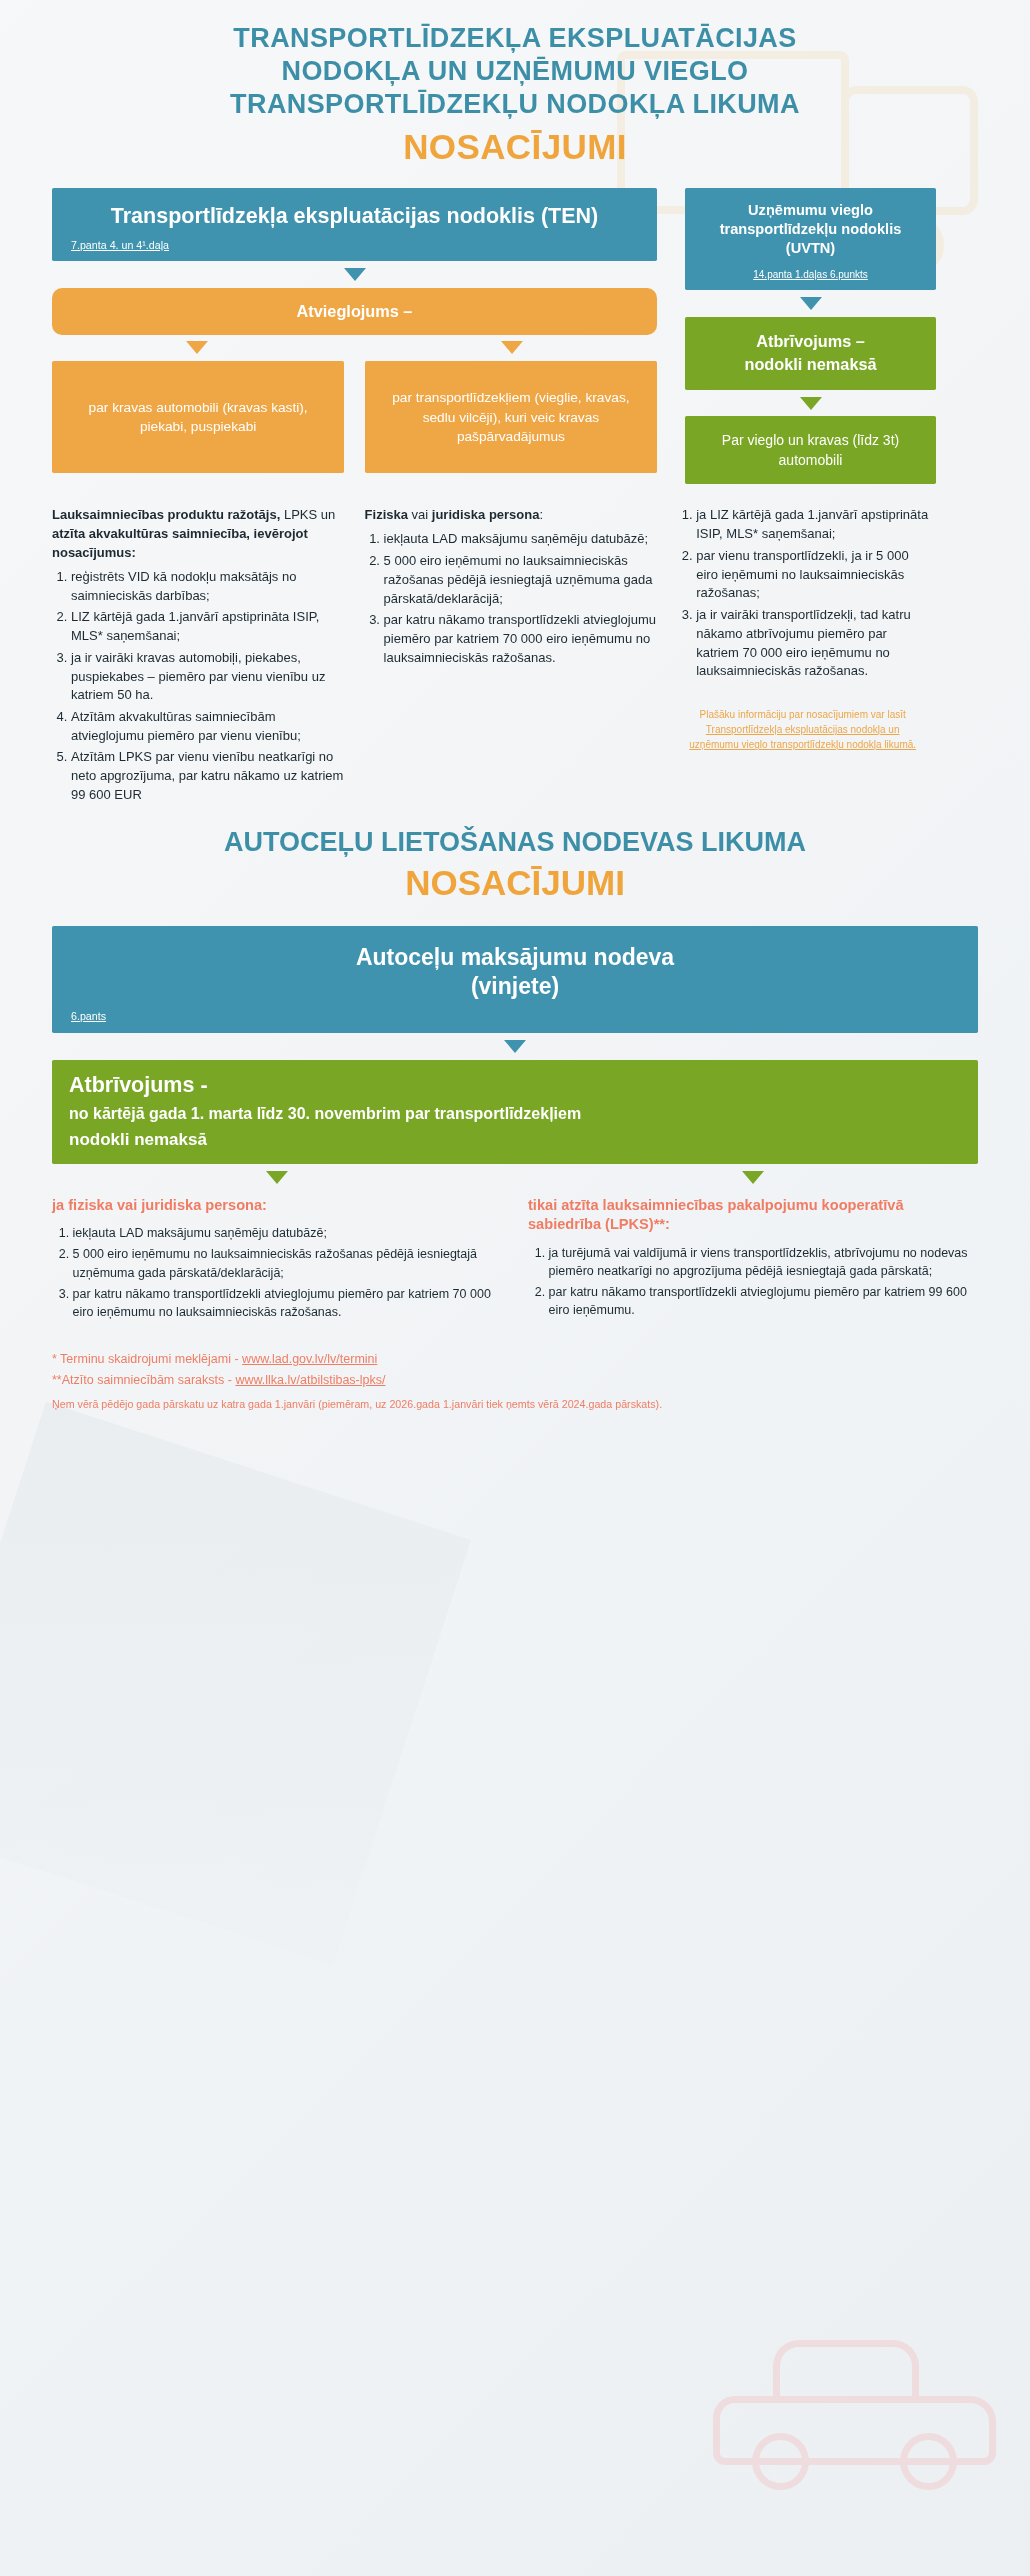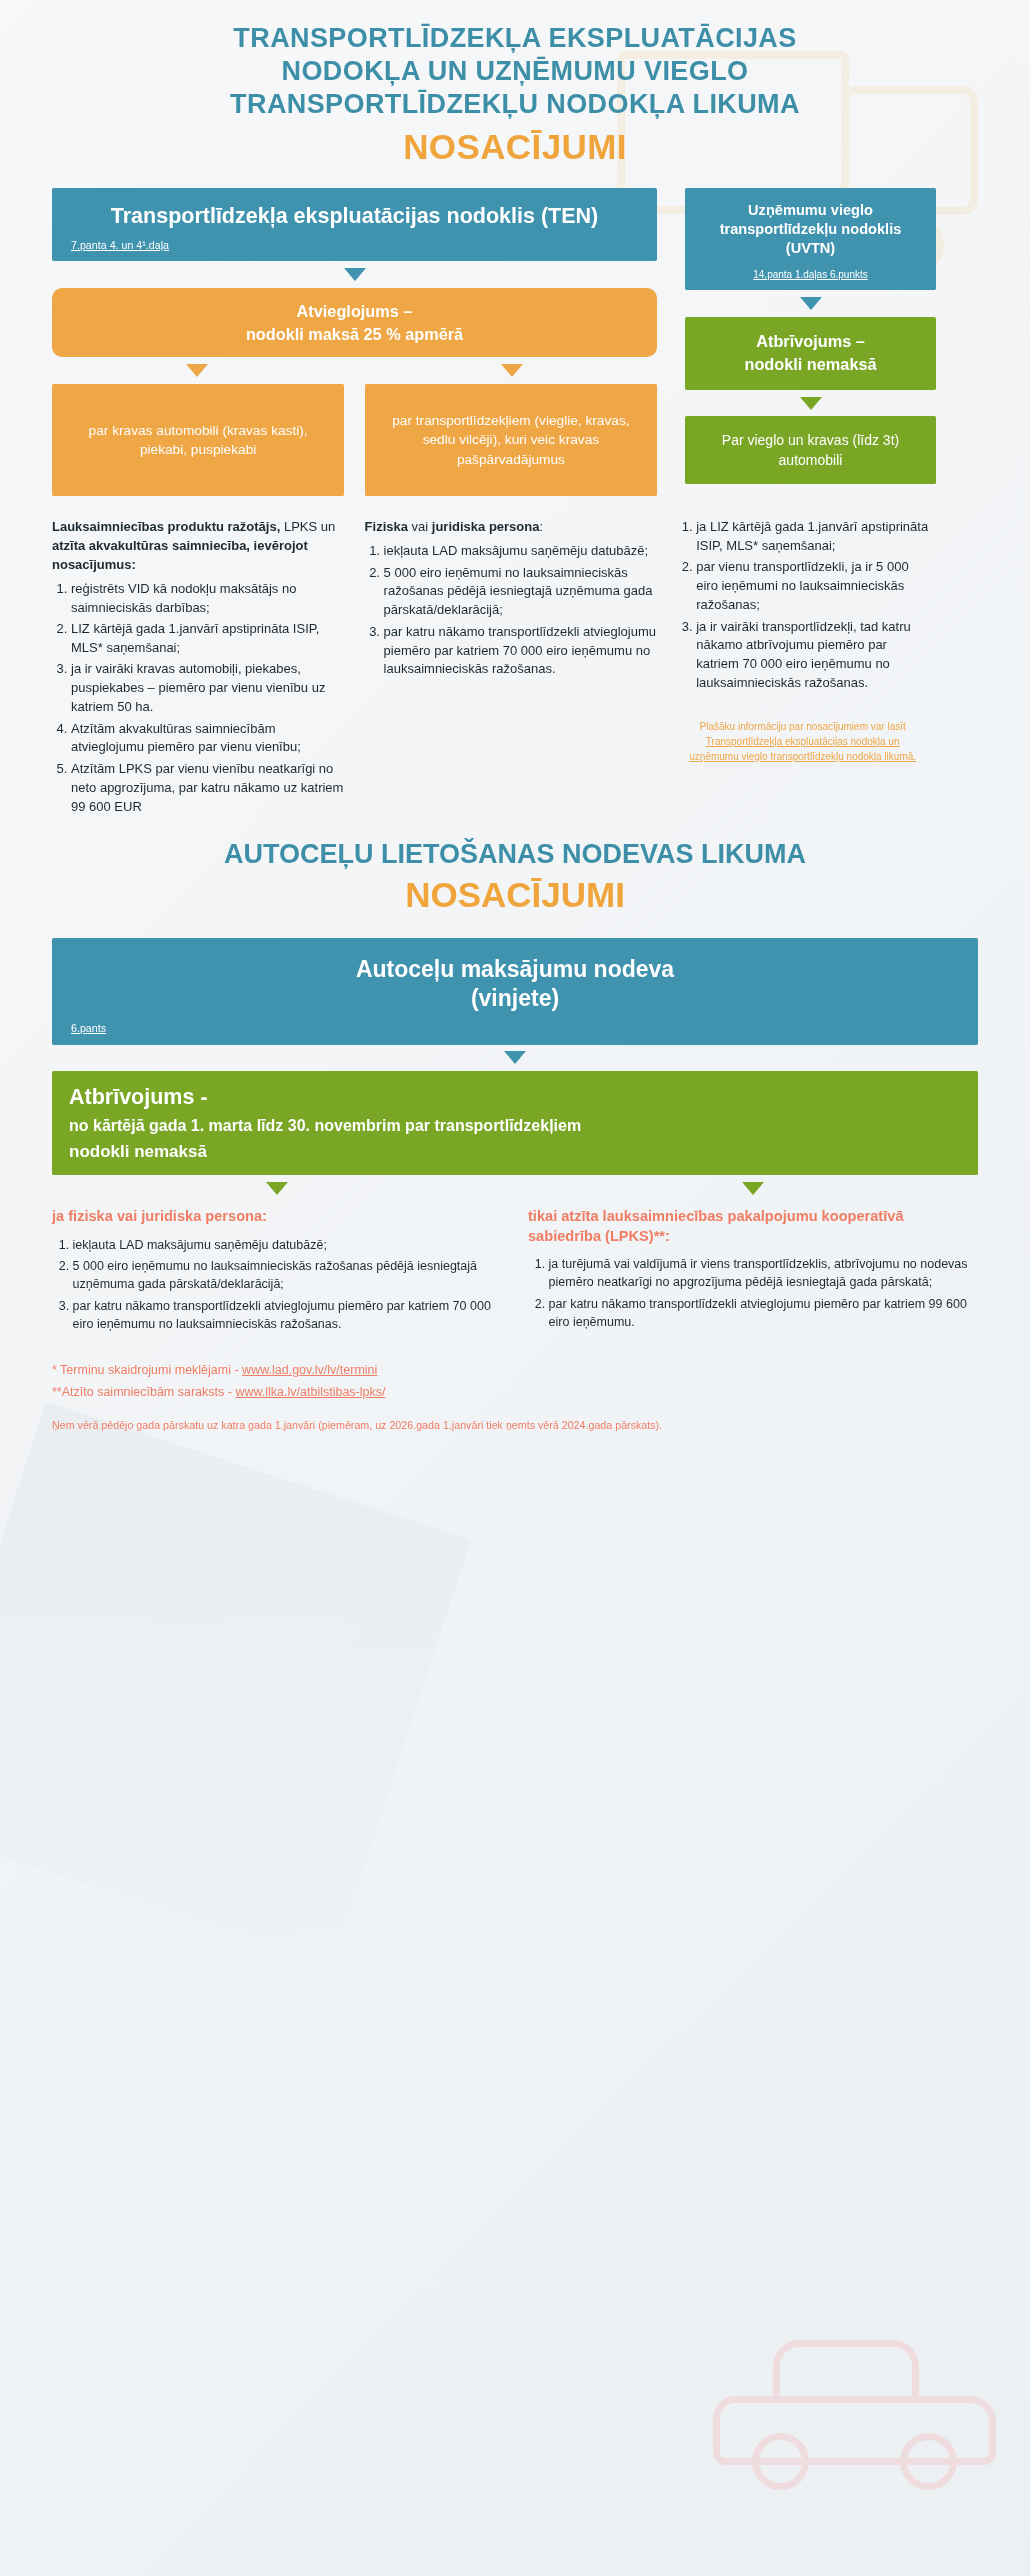--- a/index.html
+++ b/index.html
@@ -147,21 +147,21 @@
   .tc2 .hd { color:#f07d63; font-weight:bold; font-size:14.6px; line-height:1.35; margin-bottom:8.6px; }
   .tc2 ol { margin:0; padding-left:20.6px; font-size:12.5px; line-height:1.45; }
   .tc2 ol li { margin-bottom:3.4px; }
 
   .arrows-two { display:flex; gap:26px; }
   .arrows-two > div { flex:1; }
 
   .bottom-notes { padding:0 52px; margin-top:24px; font-size:12.5px; line-height:1.7; }
   .bottom-notes .n { color:#f07d63; }
   .bottom-notes .n .u { text-decoration:underline; }
-  .bottom-small { padding:0 52px; margin-top:14px; font-size:10.7px; color:#f07d63; line-height:1.5; }
+  .bottom-small { padding:0 52px; margin-top:5px; font-size:10.7px; color:#f07d63; line-height:1.5; }
 </style>
 </head>
 <body>
 
 <div class="page">
 
   <div class="bg-shape bg-truck">
     <div class="box"></div>
       <div class="cab"></div>
       <div class="w1"></div>
@@ -190,21 +190,20 @@
         <div class="col-left">
           <div class="box teal ten-box">
             <div class="t">Transportlīdzekļa ekspluatācijas nodoklis (TEN)</div>
             <div class="sub">7.panta 4. un 4¹.daļa</div>
           </div>
           <div class="arrow-gap"></div>
           <div class="arrow-down arrow-teal"></div>
           <div class="arrow-gap"></div>
           <div class="box orange atv-box">
             <div class="l1">Atvieglojums –</div>
-            <div class="l1">nodokli maksā 25 % apmērā</div>
           </div>
           <div class="arrow-gap"></div>
           <div class="arrows-two">
             <div>
                 <div class="arrow-down arrow-orange"></div>
               </div>
             <div>
                 <div class="arrow-down arrow-orange"></div>
               </div>
           </div>

